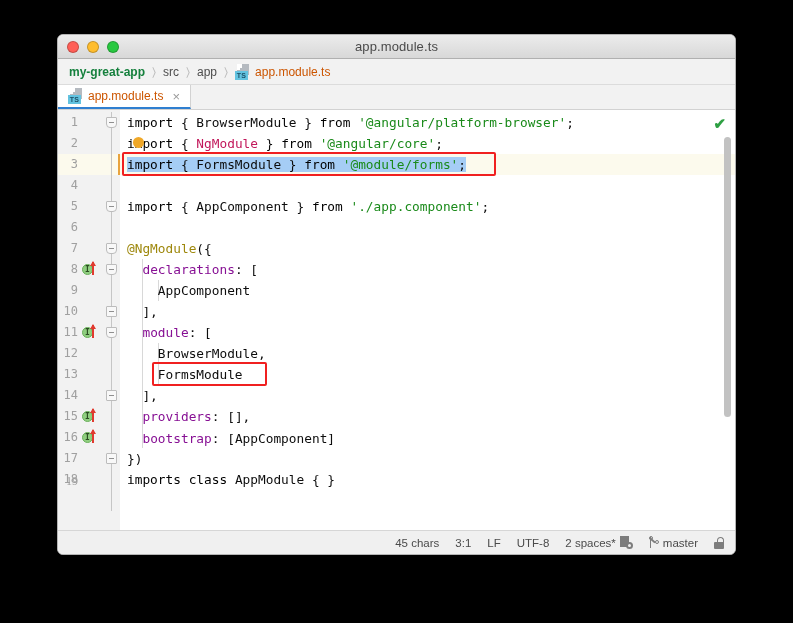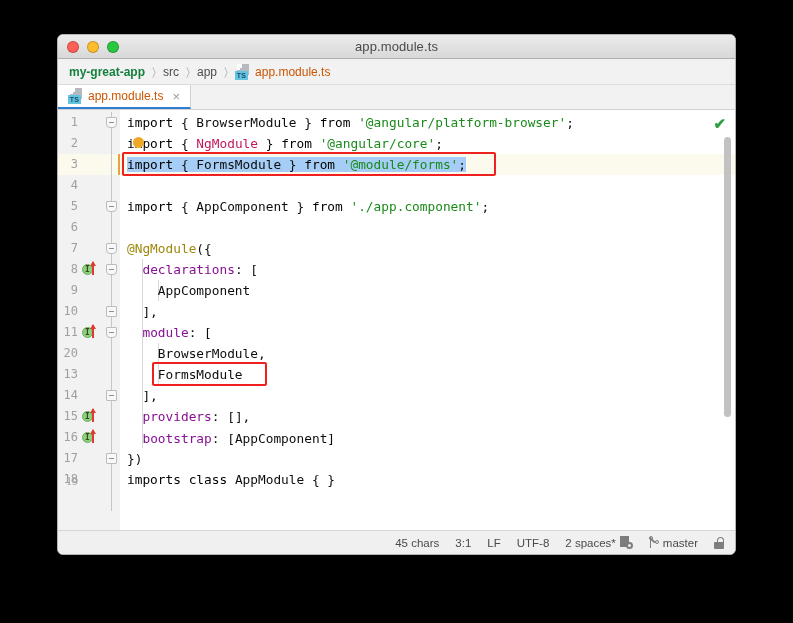--- a/index.html
+++ b/index.html
@@ -463,21 +463,21 @@
           <div class="ln" style="top: 23px;">2</div>
           <div class="ln" style="top: 44px;">3</div>
           <div class="ln" style="top: 65px;">4</div>
           <div class="ln" style="top: 86px;">5</div>
           <div class="ln" style="top: 107px;">6</div>
           <div class="ln" style="top: 128px;">7</div>
           <div class="ln" style="top: 149px;">8</div>
           <div class="ln" style="top: 170px;">9</div>
           <div class="ln" style="top: 191px;">10</div>
           <div class="ln" style="top: 212px;">11</div>
-          <div class="ln" style="top: 233px;">20</div>
+          <div class="ln" style="top: 233px;">12</div>
           <div class="ln" style="top: 254px;">13</div>
           <div class="ln" style="top: 275px;">14</div>
           <div class="ln" style="top: 296px;">15</div>
           <div class="ln" style="top: 317px;">16</div>
           <div class="ln" style="top: 338px;">17</div>
           <div class="ln" style="top: 359px; margin-left: 12px;">18</div>
           <div class="ln" style="top: 361px; font-family: Liberation Serif, serif;">19</div>
           <div class="impl-marker" style="top: 149px;">
             <span class="dot"></span>
             <span class="arrow"></span>

